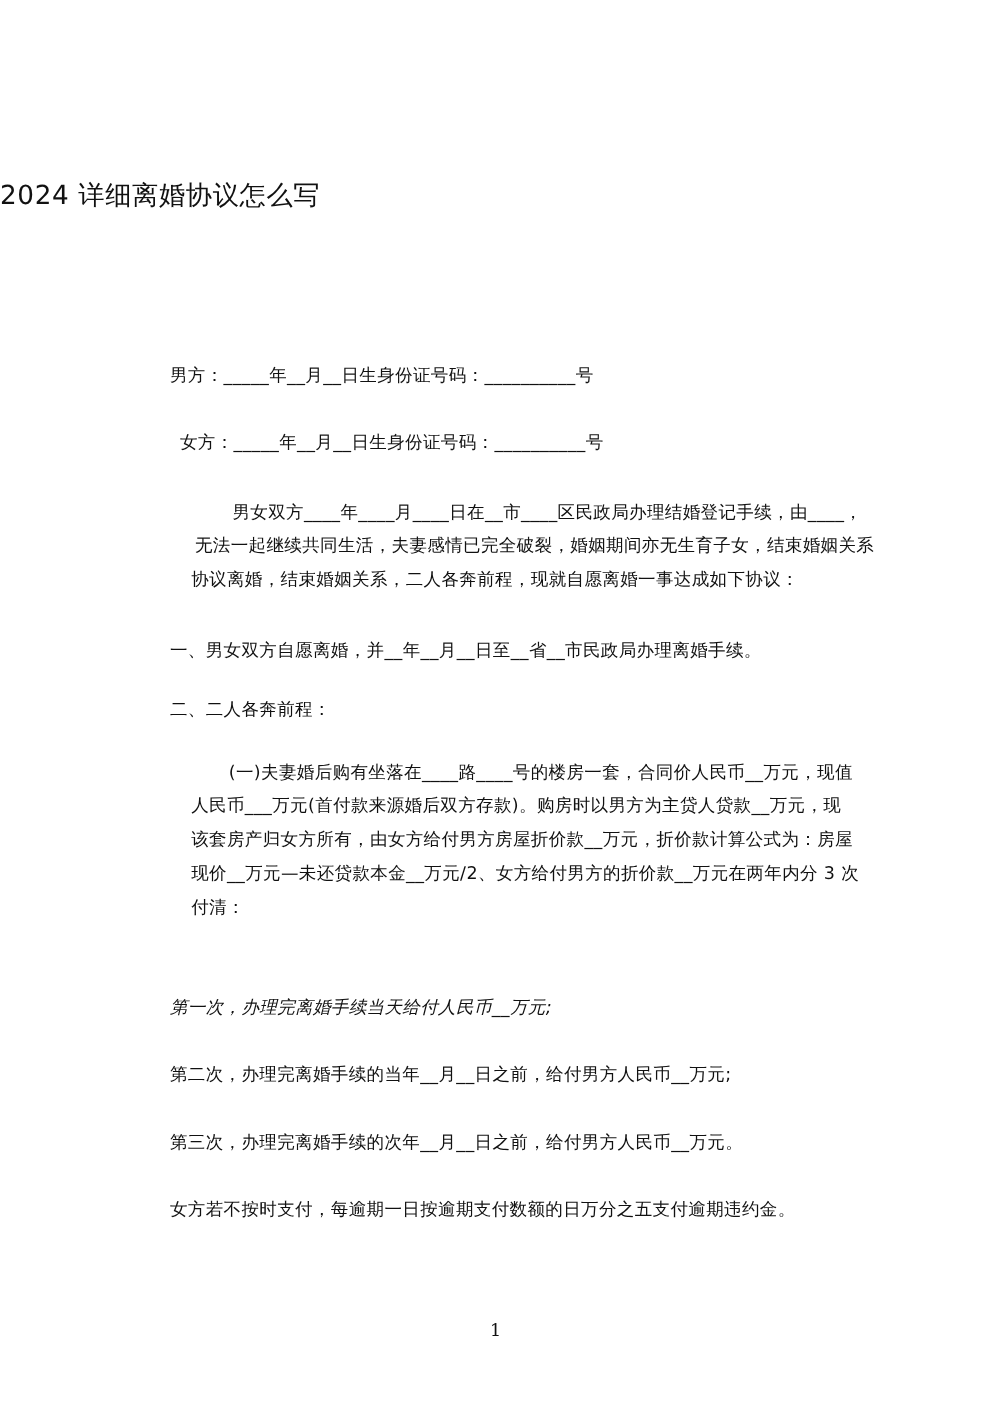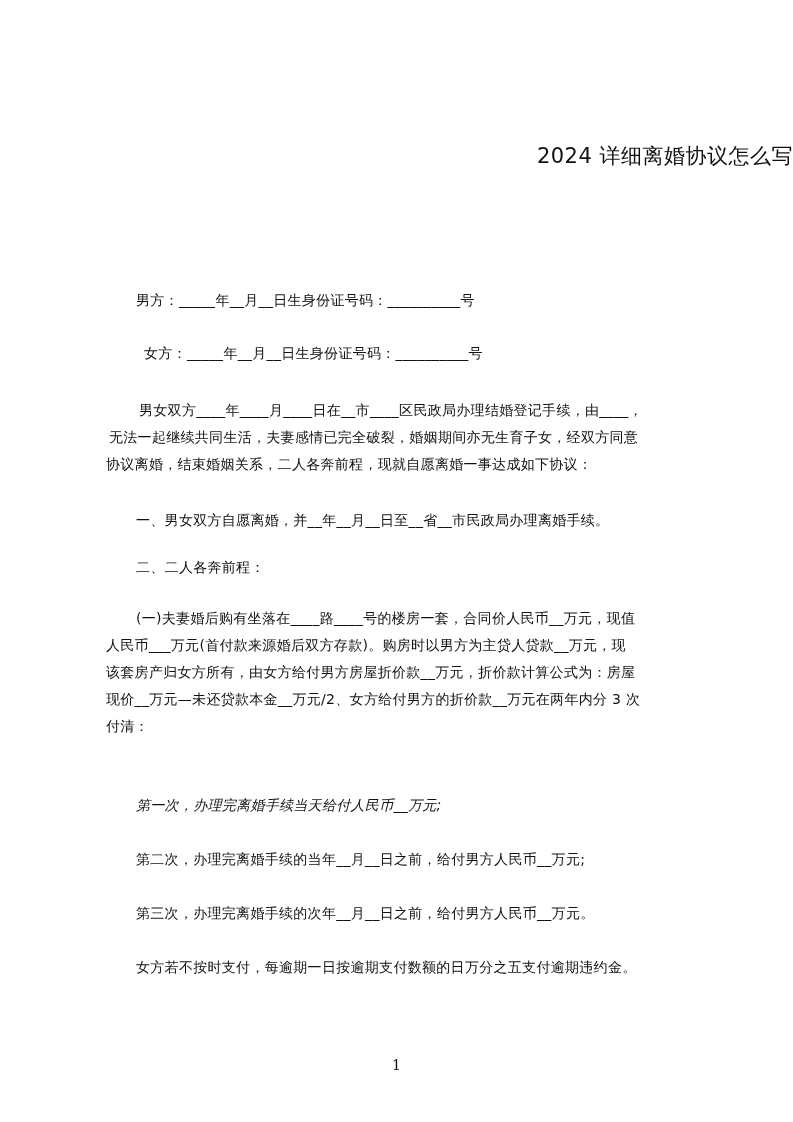--- a/index.html
+++ b/index.html
@@ -1,38 +1,38 @@
 <!DOCTYPE html>
 <html><head>
 <meta charset="utf-8">
 <style>
   html, body { margin: 0; padding: 0; background: #ffffff; }
   body { width: 793px; height: 1122px; position: relative; overflow: hidden;
          font-family: "DejaVu Sans", "Liberation Sans", sans-serif; color: #111; }
-  .title { position: absolute; top: 142px; left: 0; width: 793px; text-align: right;
+  .title { position: absolute; top: 142px; left: 0; width: 793px; text-align: left;
            font-size: 21px; letter-spacing: 0.5px; }
   .line { position: absolute; font-size: 14px; white-space: nowrap; letter-spacing: 0.3px; }
   .para { position: absolute; left: 106px; width: 600px; font-size: 14px; line-height: 27px;
           letter-spacing: 0.3px; text-align: justify; }
-  .para .ln { display: block; white-space: nowrap; }
+  .para .ln { display: block; white-space: nowrap; margin-left: 47px; }
   .pageno { position: absolute; top: 1057px; left: 0; width: 793px; text-align: center;
             font-family: "DejaVu Serif", "Liberation Serif", serif; font-size: 14px; }
 </style>
 </head>
 <body>
 
 <div>
   <div class="title">2024 详细离婚协议怎么写</div>
 
   <div class="line" style="top:292px; left:136px;">男方：_____年__月__日生身份证号码：__________号</div>
   <div class="line" style="top:345px; left:144px;">女方：_____年__月__日生身份证号码：__________号</div>
 
   <div class="para" style="top:397px;">
     <span class="ln" style="padding-left:33px;">男女双方____年____月____日在__市____区民政局办理结婚登记手续，由____，</span>
-    <span class="ln" style="padding-left:3px;">无法一起继续共同生活，夫妻感情已完全破裂，婚姻期间亦无生育子女，经双方同意</span>
+    <span class="ln" style="padding-left:3px;">无法一起继续共同生活，夫妻感情已完全破裂，婚姻期间亦无生育子女，结束婚姻关系</span>
     <span class="ln">协议离婚，结束婚姻关系，二人各奔前程，现就自愿离婚一事达成如下协议：</span>
   </div>
 
   <div class="line" style="top:476px; left:136px;margin-top:36px;">一、男女双方自愿离婚，并__年__月__日至__省__市民政局办理离婚手续。</div>
   <div class="line" style="top:559px; left:136px;">二、二人各奔前程：</div>
 
   <div class="para" style="top:605px;">
     <span class="ln" style="padding-left:30px;">(一)夫妻婚后购有坐落在____路____号的楼房一套，合同价人民币__万元，现值</span>
     <span class="ln">人民币___万元(首付款来源婚后双方存款)。购房时以男方为主贷人贷款__万元，现</span>
     <span class="ln">该套房产归女方所有，由女方给付男方房屋折价款__万元，折价款计算公式为：房屋</span>

